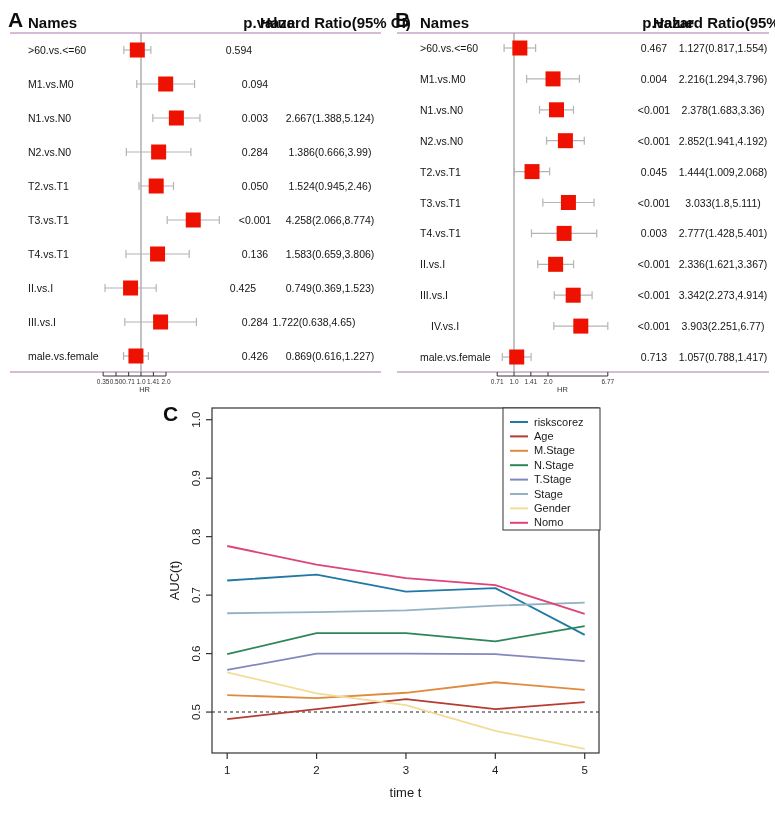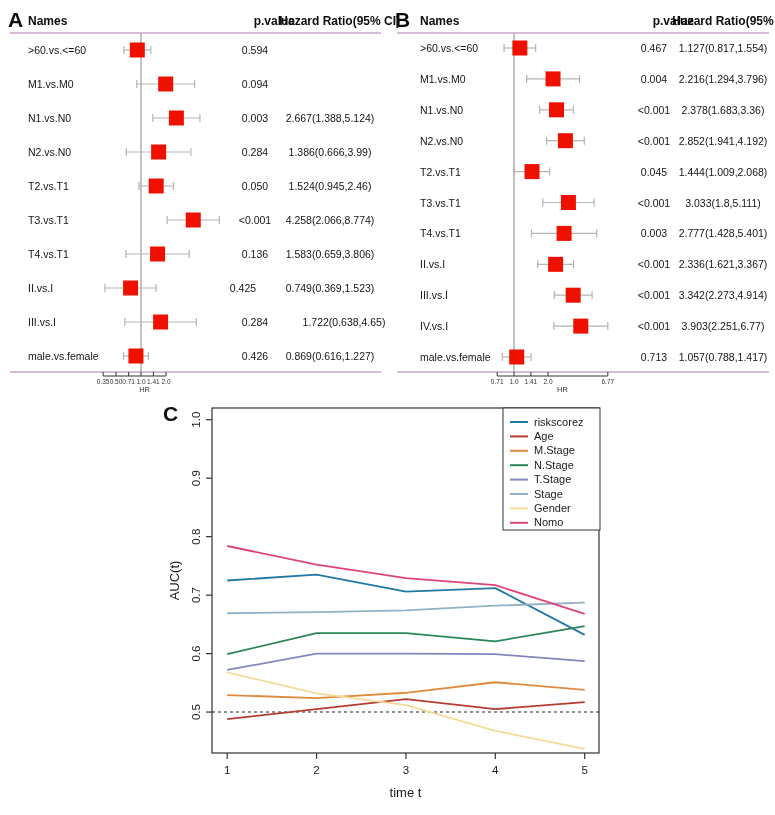--- a/index.html
+++ b/index.html
@@ -1,20 +1,20 @@
 <!DOCTYPE html>
 <html><head>
 <meta charset="utf-8">
 <style>
   html,body{margin:0;padding:0;background:#ffffff;}
   body{width:775px;height:815px;position:relative;font-family:"Liberation Sans",sans-serif;}
   .figure{position:absolute;left:0;top:0;width:775px;height:815px;background:#fff;}
   .panel{position:absolute;}
   .plabel{position:absolute;font-size:21px;font-weight:bold;color:#0d0d0d;}
-  .fhead span{position:absolute;font-size:12px;font-weight:bold;color:#0d0d0d;white-space:nowrap;}
+  .fhead span{position:absolute;font-size:15px;font-weight:bold;color:#0d0d0d;white-space:nowrap;}
   .h-p,.h-hr{text-align:right;}
   #panelA .h-names{left:22px;top:8px;}
   #panelA .h-p{left:209px;width:80px;top:8px;}
   #panelA .h-hr{left:254px;width:140px;top:8px;}
   #panelB .h-names{left:27px;top:8px;}
   #panelB .h-p{left:221px;width:80px;top:8px;}
   #panelB .h-hr{left:260px;width:140px;top:8px;}
   .frow{position:absolute;left:0;right:0;height:30px;}
   .frow span{position:absolute;top:0;font-size:10.5px;color:#141414;line-height:30px;white-space:nowrap;}
   .r-p,.r-ci{text-align:center;}
@@ -92,21 +92,21 @@
         <text x="135" y="378" class="axlab" text-anchor="middle">1.0</text>
         <line x1="147.39237906560172" y1="366" x2="147.39237906560172" y2="370" stroke="#333333" stroke-width="1"></line>
         <text x="147.39237906560172" y="378" class="axlab" text-anchor="middle">1.41</text>
         <line x1="160" y1="366" x2="160" y2="370" stroke="#333333" stroke-width="1"></line>
         <text x="160" y="378" class="axlab" text-anchor="middle">2.0</text>
         <text x="138.567835339628" y="386" class="axlab2" text-anchor="middle">HR</text>
       </svg>
     <div class="rows">
         <div class="frow" style="top: 29px;">
           <span class="r-name" style="left: 22px;">&gt;60.vs.&lt;=60</span>
-          <span class="r-p" style="left: 209px; width: 80px;">0.594</span>
+          <span class="r-p" style="left: 193px; width: 80px;">0.594</span>
         </div>
         <div class="frow" style="top: 63px;">
           <span class="r-name" style="left: 22px;">M1.vs.M0</span>
           <span class="r-p" style="left: 209px; width: 80px;">0.094</span>
         </div>
         <div class="frow" style="top: 97px;">
           <span class="r-name" style="left: 22px;">N1.vs.N0</span>
           <span class="r-p" style="left: 209px; width: 80px;">0.003</span>
           <span class="r-ci" style="left: 254px; width: 140px;">2.667(1.388,5.124)</span>
         </div>
@@ -131,21 +131,21 @@
           <span class="r-ci" style="left: 254px; width: 140px;">1.583(0.659,3.806)</span>
         </div>
         <div class="frow" style="top: 267px;">
           <span class="r-name" style="left: 22px;">II.vs.I</span>
           <span class="r-p" style="left: 197px; width: 80px;">0.425</span>
           <span class="r-ci" style="left: 254px; width: 140px;">0.749(0.369,1.523)</span>
         </div>
         <div class="frow" style="top: 301px;">
           <span class="r-name" style="left: 22px;">III.vs.I</span>
           <span class="r-p" style="left: 209px; width: 80px;">0.284</span>
-          <span class="r-ci" style="left: 268px; width: 140px;">1.722(0.638,4.65)</span>
+          <span class="r-ci" style="left: 238px; width: 140px;">1.722(0.638,4.65)</span>
         </div>
         <div class="frow" style="top: 335px;">
           <span class="r-name" style="left: 22px;">male.vs.female</span>
           <span class="r-p" style="left: 209px; width: 80px;">0.426</span>
           <span class="r-ci" style="left: 254px; width: 140px;">0.869(0.616,1.227)</span>
         </div>
       </div>
   </section>
 
   <section class="panel" id="panelB" style="left:393px;top:6px;width:380px;height:398px;">
@@ -256,21 +256,21 @@
           <span class="r-name" style="left: 27px;">II.vs.I</span>
           <span class="r-p" style="left: 221px; width: 80px;">&lt;0.001</span>
           <span class="r-ci" style="left: 260px; width: 140px;">2.336(1.621,3.367)</span>
         </div>
         <div class="frow" style="top: 274.2px;">
           <span class="r-name" style="left: 27px;">III.vs.I</span>
           <span class="r-p" style="left: 221px; width: 80px;">&lt;0.001</span>
           <span class="r-ci" style="left: 260px; width: 140px;">3.342(2.273,4.914)</span>
         </div>
         <div class="frow" style="top: 305.1px;">
-          <span class="r-name" style="left: 27px;">IV.vs.I</span>
+          <span class="r-name" style="left: 38px;">IV.vs.I</span>
           <span class="r-p" style="left: 221px; width: 80px;">&lt;0.001</span>
           <span class="r-ci" style="left: 260px; width: 140px;">3.903(2.251,6.77)</span>
         </div>
         <div class="frow" style="top: 336px;">
           <span class="r-name" style="left: 27px;">male.vs.female</span>
           <span class="r-p" style="left: 221px; width: 80px;">0.713</span>
           <span class="r-ci" style="left: 260px; width: 140px;">1.057(0.788,1.417)</span>
         </div>
       </div>
   </section>

